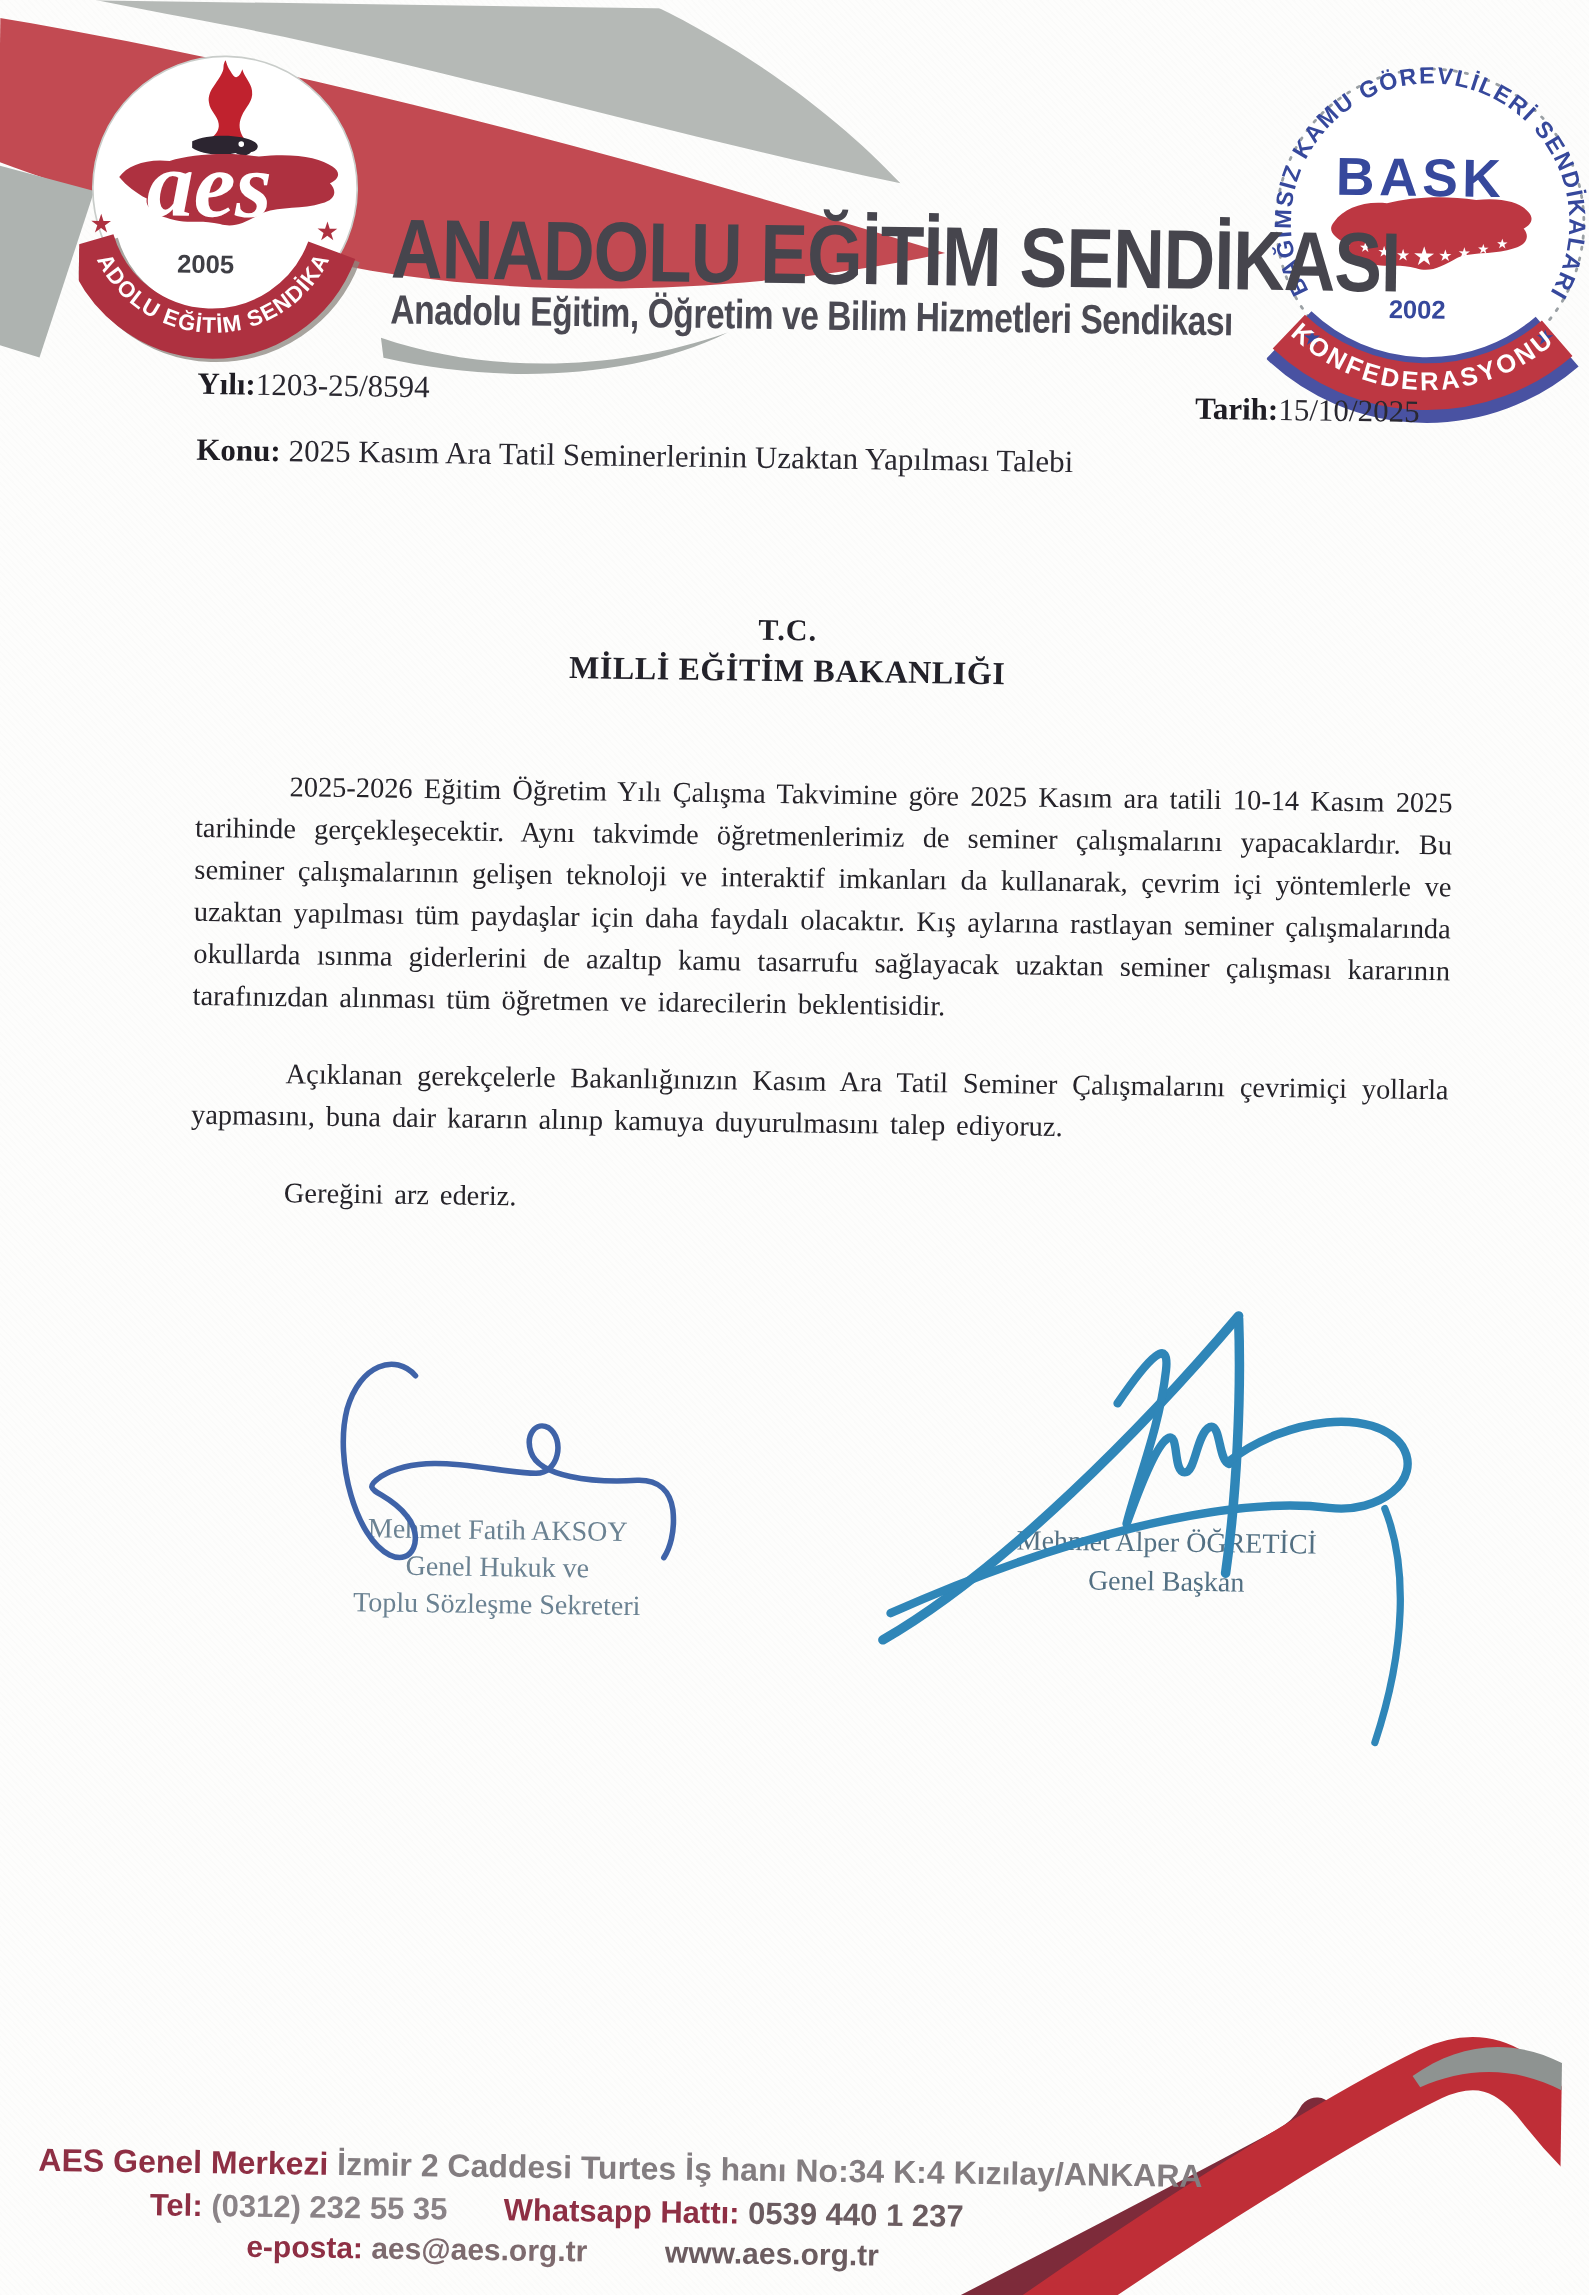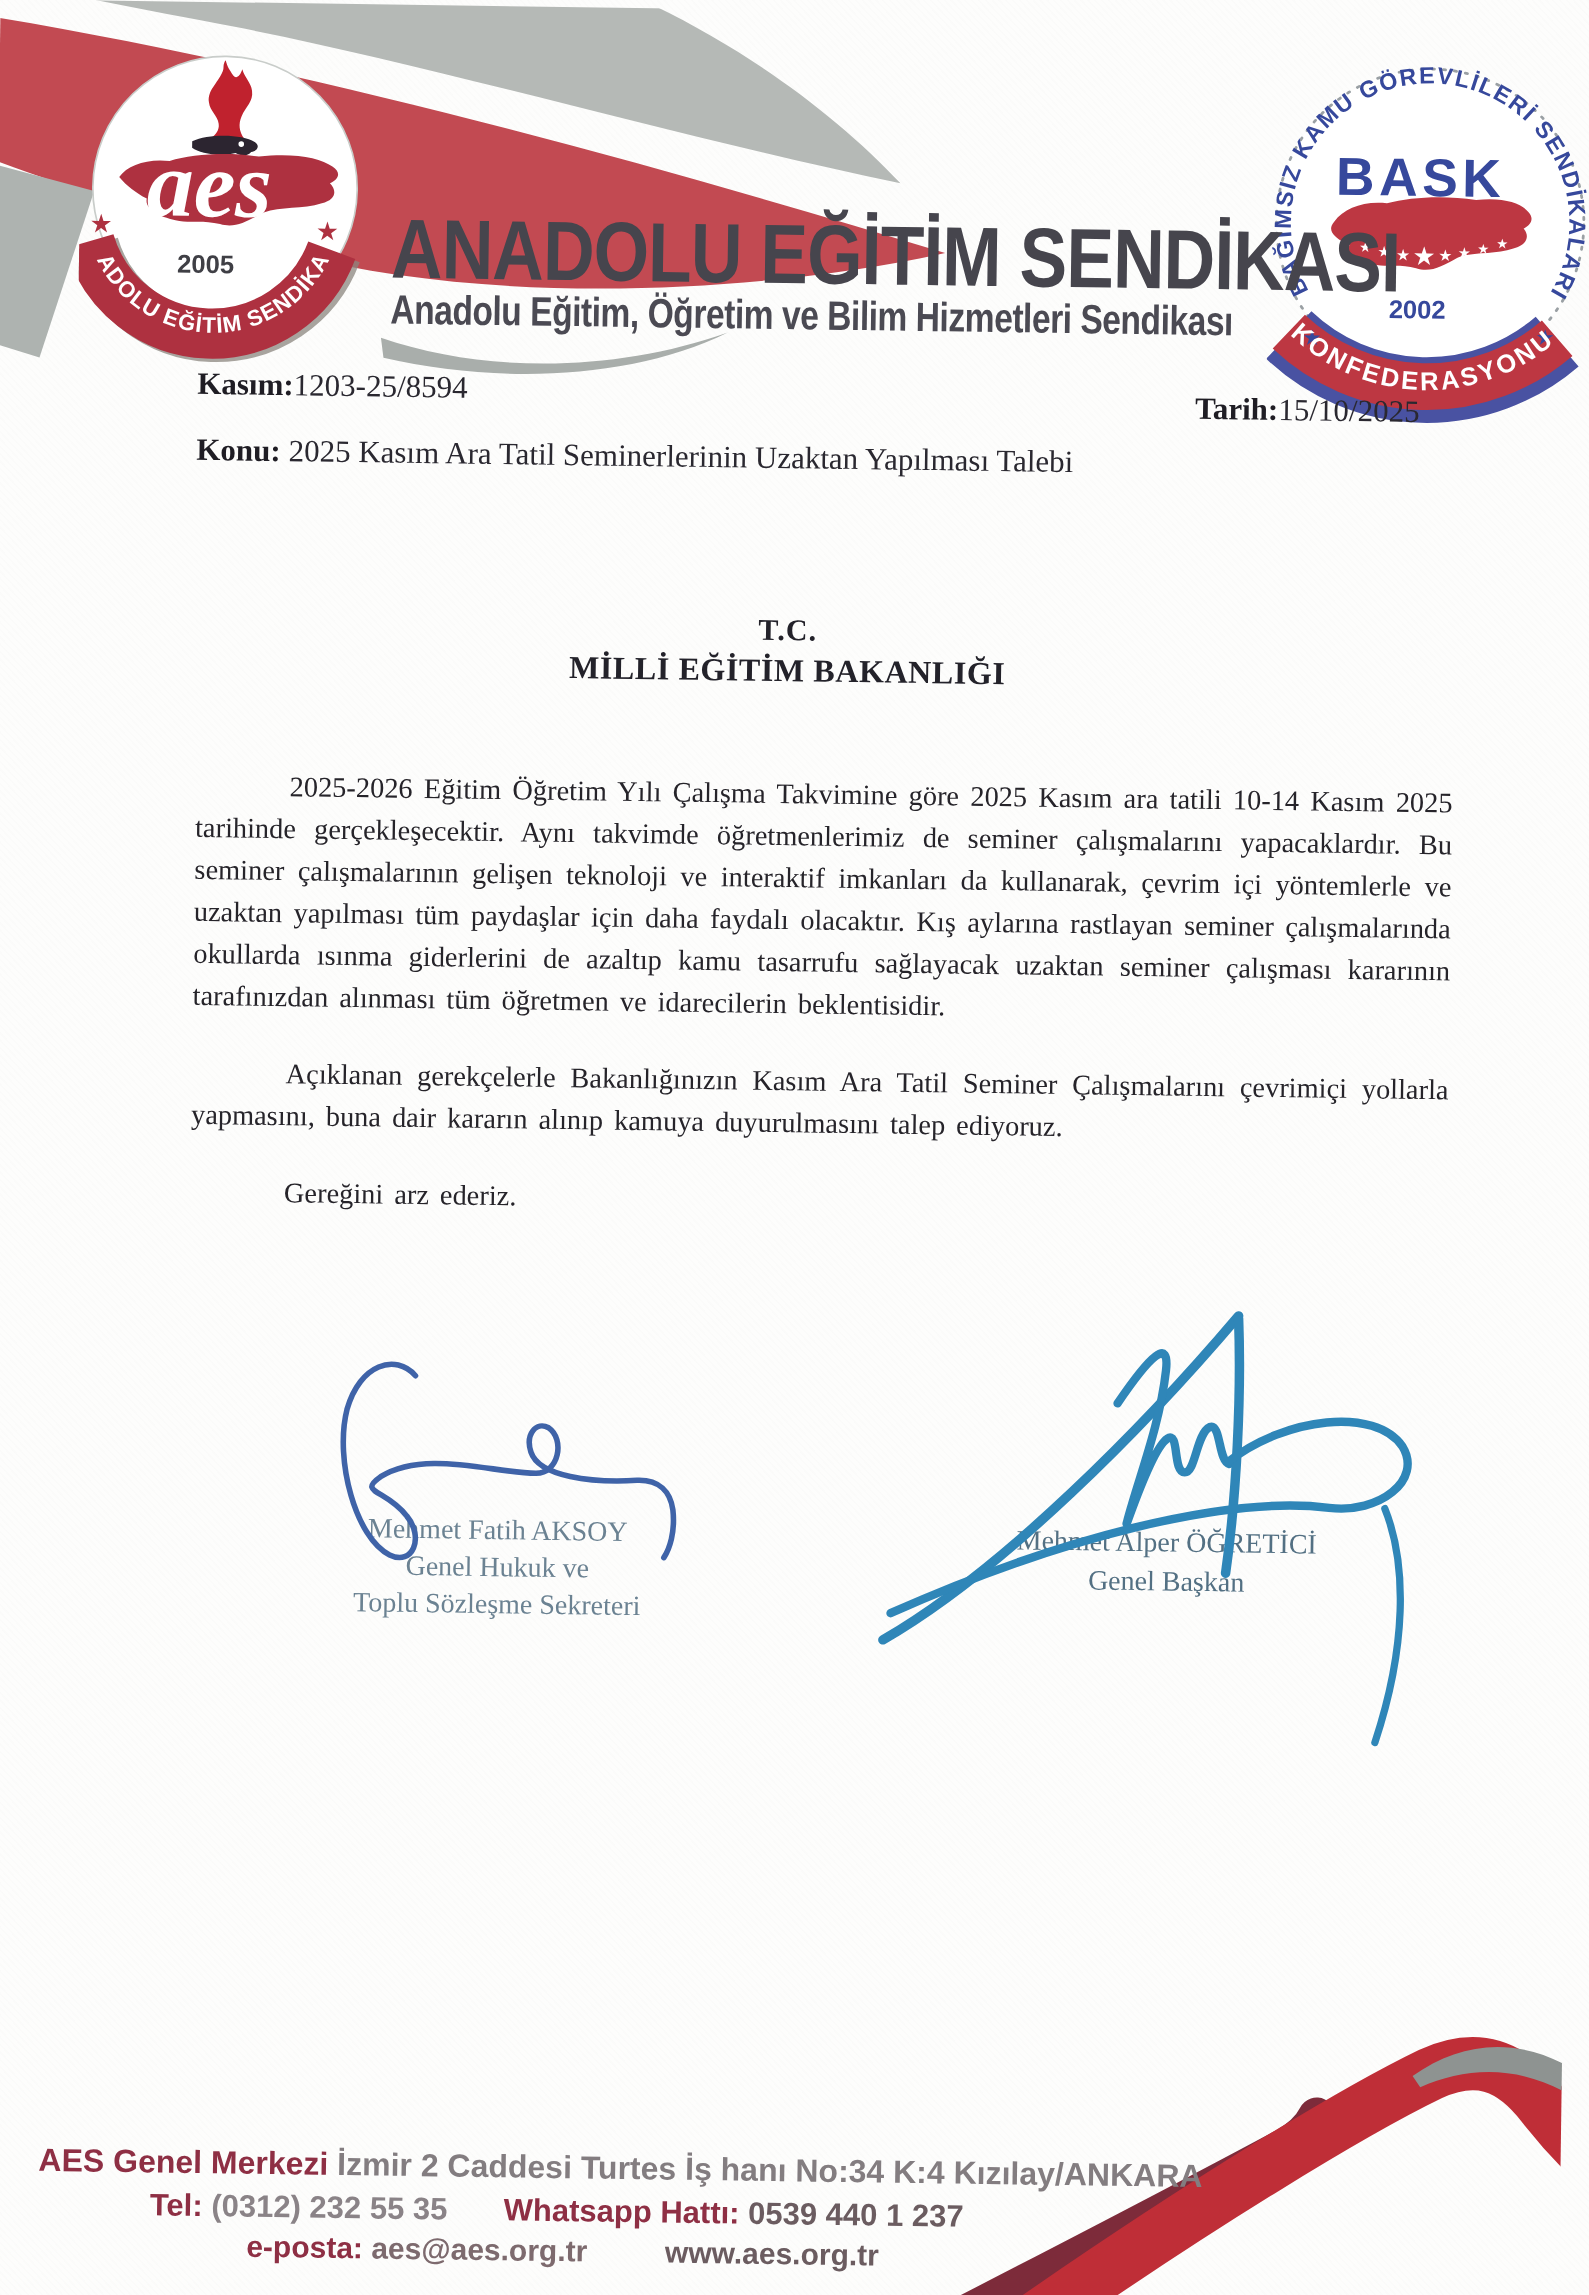--- a/index.html
+++ b/index.html
@@ -162,21 +162,21 @@
       </g>
       <text x="269" y="462" text-anchor="middle" font-family="Liberation Sans, DejaVu Sans, sans-serif" font-weight="bold" font-size="46" fill="#36489c">2002</text>
       <text font-family="Liberation Sans, DejaVu Sans, sans-serif" font-weight="bold" font-size="46" fill="#ffffff" letter-spacing="5">
         <textPath href="#bask-bottom-path" startOffset="50%" text-anchor="middle">KONFEDERASYONU</textPath>
       </text>
     </svg>
 
     <div class="org-title">ANADOLU EĞİTİM SENDİKASI</div>
     <div class="org-subtitle">Anadolu Eğitim, Öğretim ve Bilim Hizmetleri Sendikası</div>
 
-    <div class="meta-line m-sayi"><b>Kasım:</b><span>1203-25/8594</span></div>
+    <div class="meta-line m-sayi"><b>Yılı:</b><span>1203-25/8594</span></div>
     <div class="meta-line m-tarih"><b>Tarih:</b><span>15/10/2025</span></div>
     <div class="meta-line m-konu"><b>Konu:</b>&nbsp;<span>2025 Kasım Ara Tatil Seminerlerinin Uzaktan Yapılması Talebi</span></div>
 
     <div class="recipient">
       <div class="l1">T.C.</div>
       <div class="l2">MİLLİ EĞİTİM BAKANLIĞI</div>
     </div>
 
     <div class="body-text">
       <p>2025-2026 Eğitim Öğretim Yılı Çalışma Takvimine göre 2025 Kasım ara tatili 10-14 Kasım 2025 tarihinde gerçekleşecektir. Aynı takvimde öğretmenlerimiz de seminer çalışmalarını yapacaklardır. Bu seminer çalışmalarının gelişen teknoloji ve interaktif imkanları da kullanarak, çevrim içi yöntemlerle ve uzaktan yapılması tüm paydaşlar için daha faydalı olacaktır. Kış aylarına rastlayan seminer çalışmalarında okullarda ısınma giderlerini de azaltıp kamu tasarrufu sağlayacak uzaktan seminer çalışması kararının tarafınızdan alınması tüm öğretmen ve idarecilerin beklentisidir.</p>

